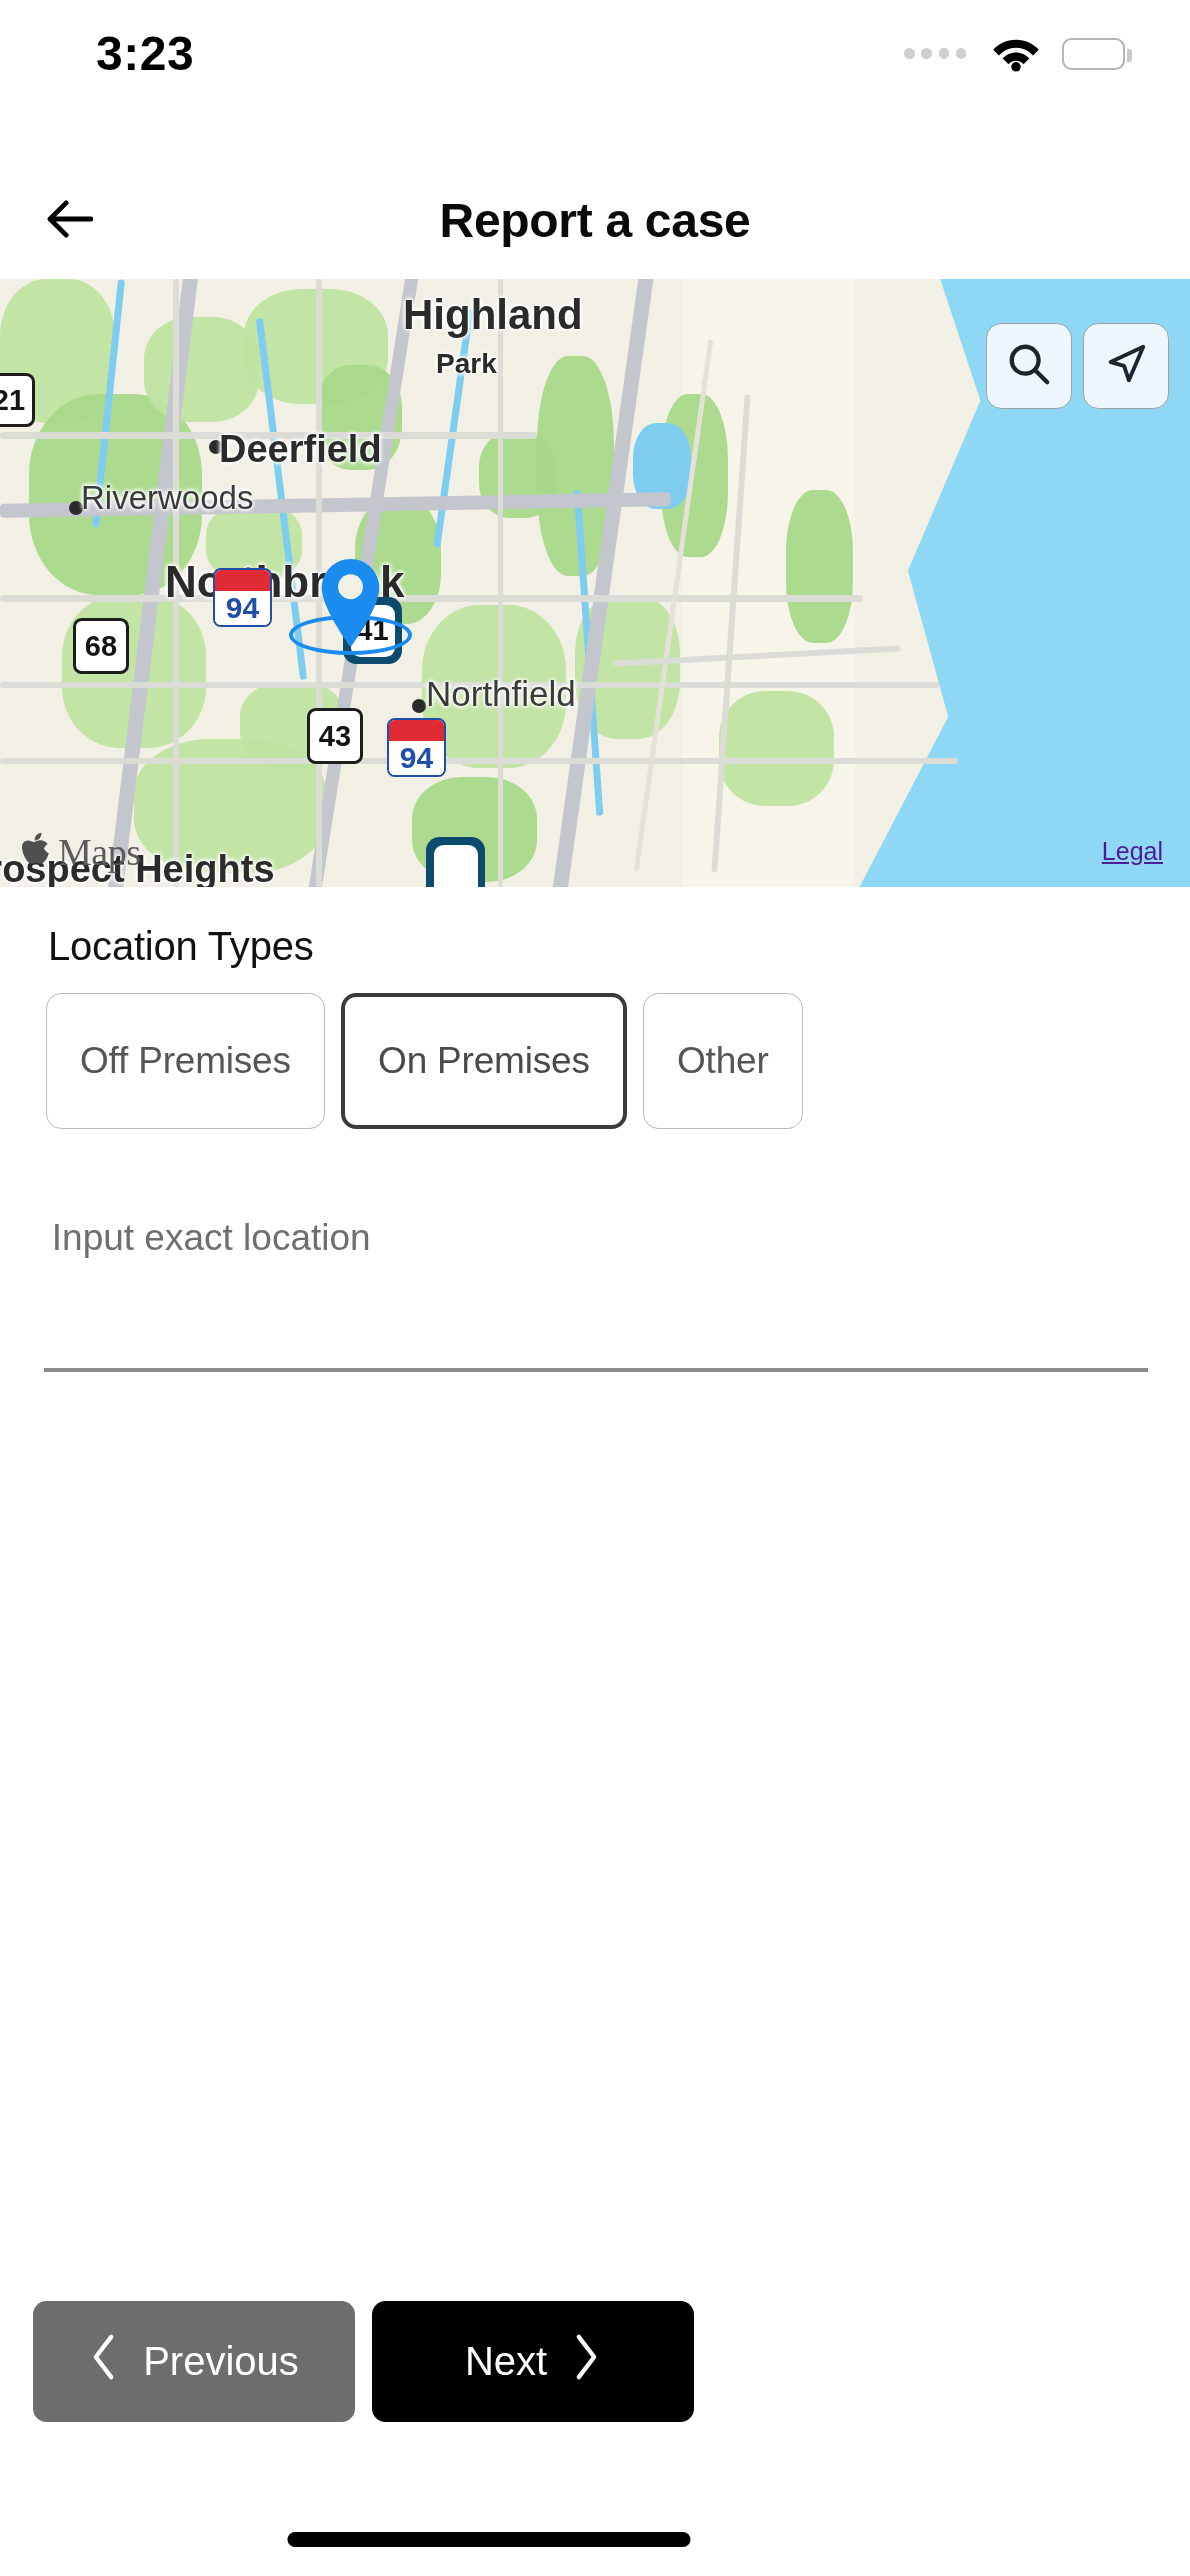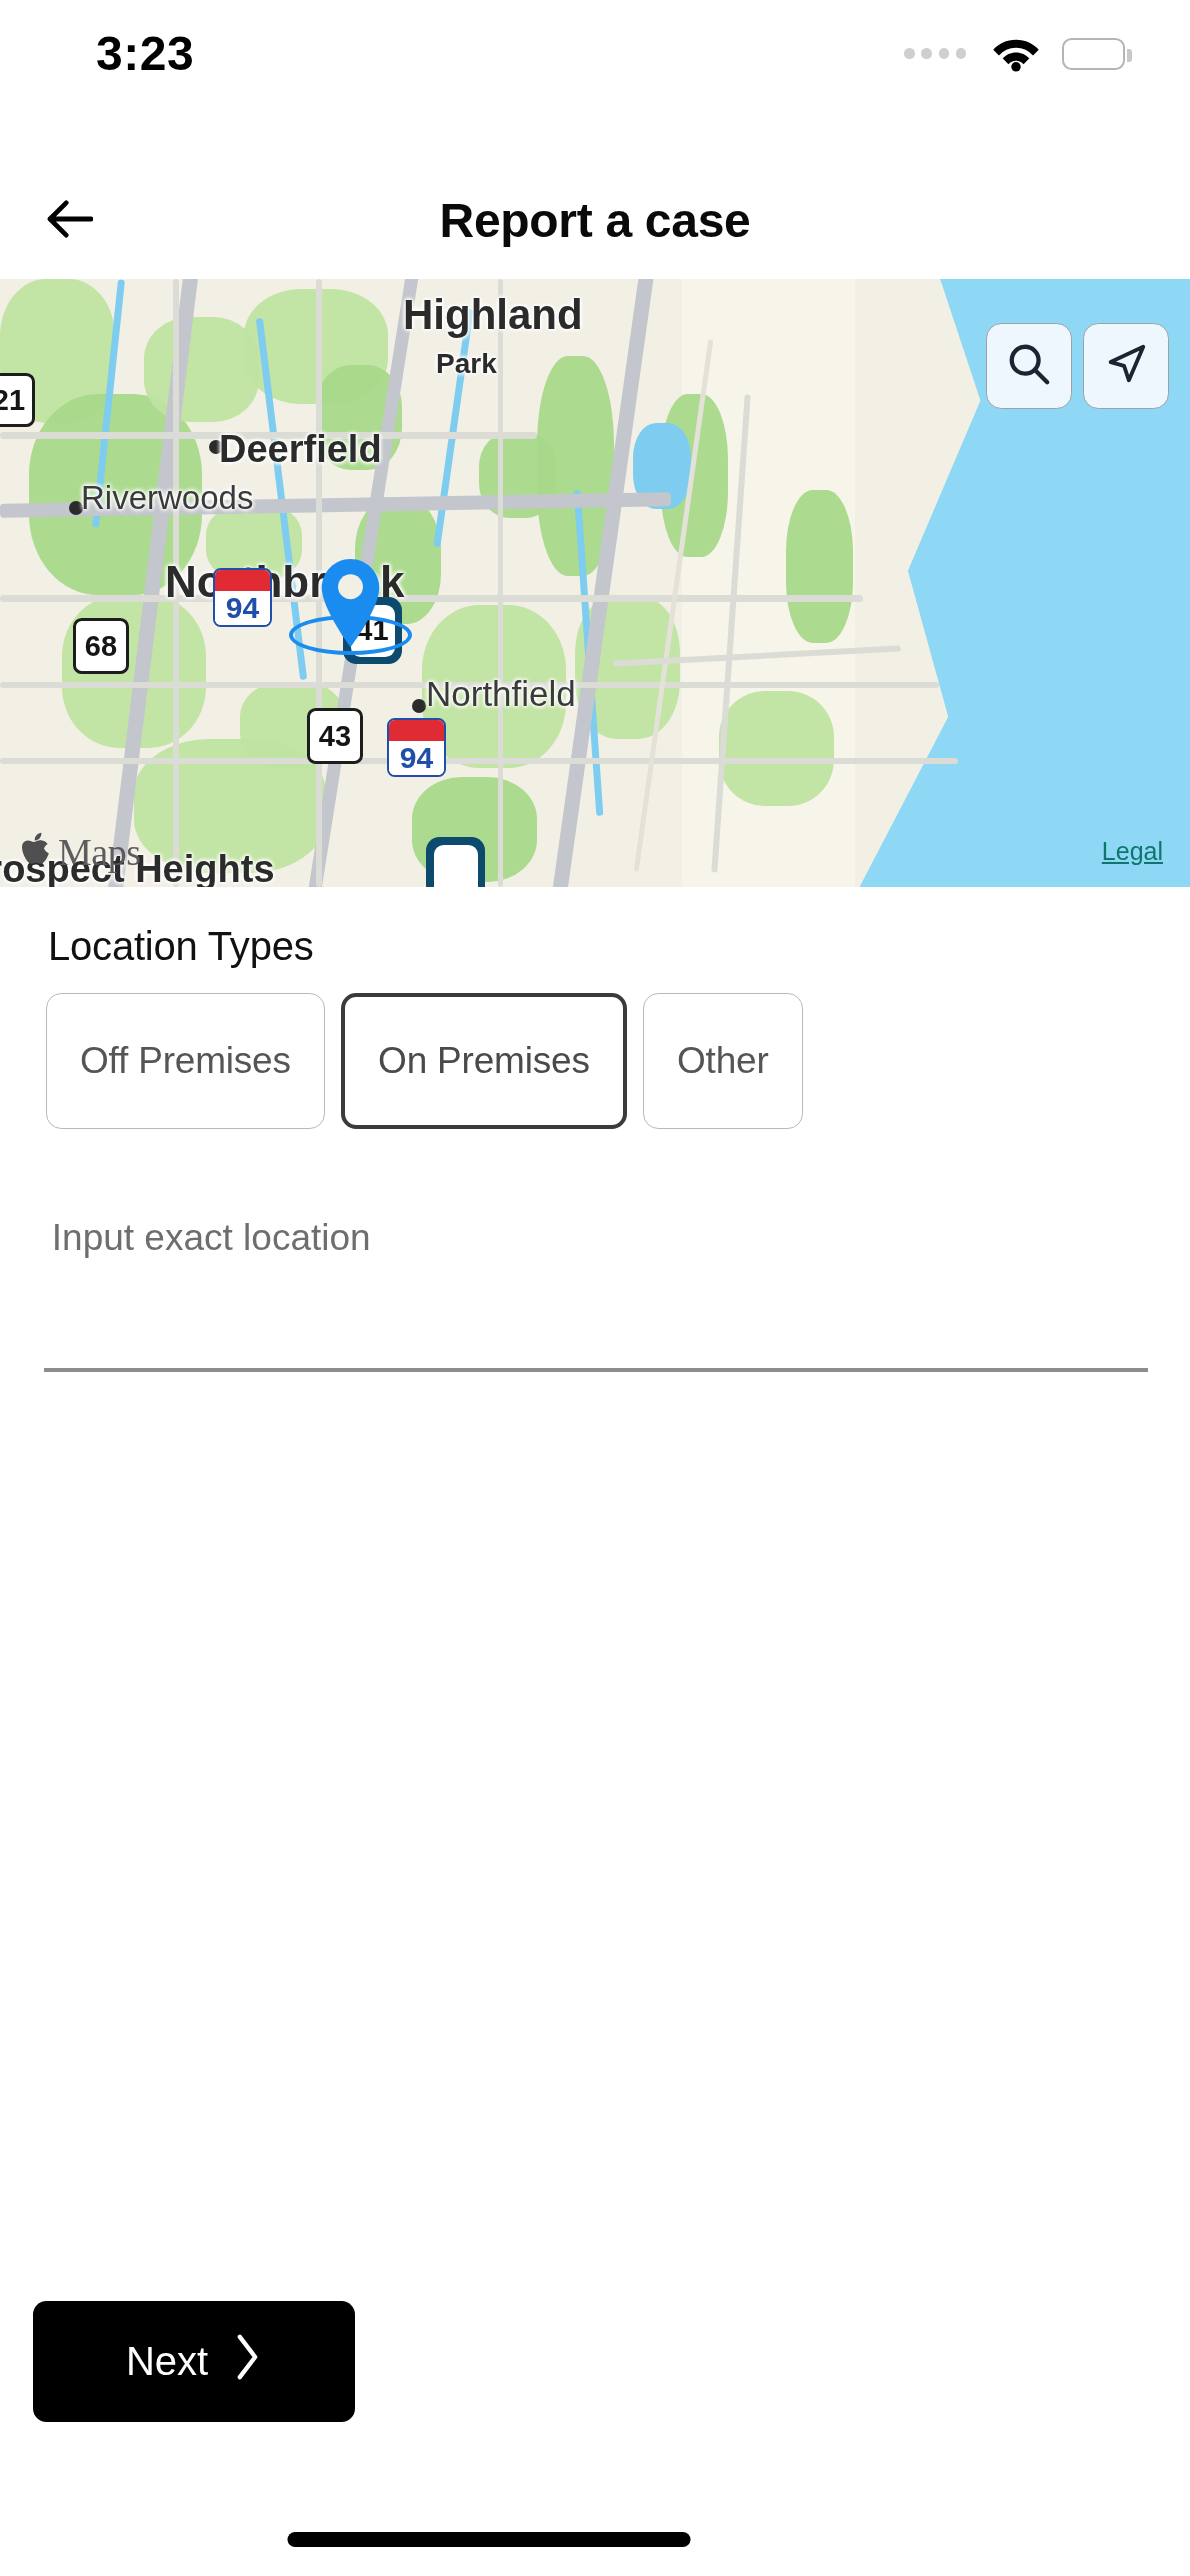--- a/index.html
+++ b/index.html
@@ -115,21 +115,21 @@
   }
   .maps-credit {
     position:absolute; left:21px; bottom:13.4px;
     display:flex; align-items:center; gap:4px;font-family:Liberation Serif, serif;
   }
   .maps-credit .label {
     font-size:38px; font-weight:400; color:#5c5c5c; letter-spacing:-0.5px;
   }
   .legal-link {
     position:absolute; right:27px; bottom:21px;
-    font-size:25px; color:#0f766e; text-decoration:underline;
+    font-size:25px; color:#4c1d95; text-decoration:underline;
     cursor:pointer;
   }
 
   
   .section-title {
     position:absolute; top:924px; left:48px;
     font-size:40px; font-weight:400; color:#111; letter-spacing:-0.2px;
   }
   .chips { position:absolute; top:993px; left:46px; display:flex; gap:16.3px; }
   .chip {
@@ -334,20 +334,28 @@
     <div class="chip selected">On Premises</div>
     <div class="chip">Other</div>
   </div>
 
   <div class="loc-input-wrap">
     <input class="loc-input" type="text" placeholder="Input exact location" style="">
   </div>
   <div class="loc-underline"></div>
 
   <div class="bottom-bar">
+    <button class="btn-nav btn-prev">
+      <span class="chev">
+        <svg width="29" height="48" viewBox="0 0 30 50">
+          <path d="M23 4 L7 25 L23 46" stroke="#fff" stroke-width="4.5" fill="none" stroke-linecap="round" stroke-linejoin="round"></path>
+        </svg>
+      </span>
+      <span>Previous</span>
+    </button>
     <button class="btn-nav btn-next">
       <span>Next</span>
       <span class="chev">
         <svg width="29" height="48" viewBox="0 0 30 50">
           <path d="M7 4 L23 25 L7 46" stroke="#fff" stroke-width="4.5" fill="none" stroke-linecap="round" stroke-linejoin="round"></path>
         </svg>
       </span>
     </button>
   </div>
 

